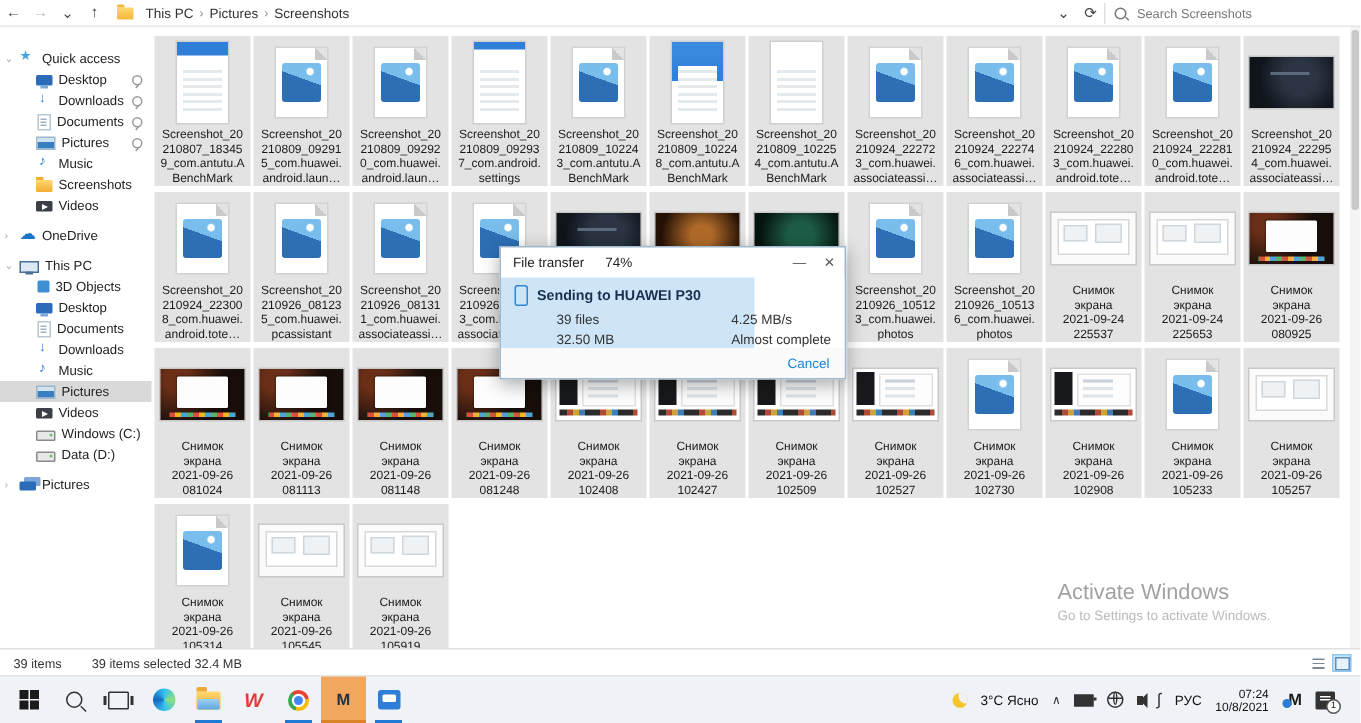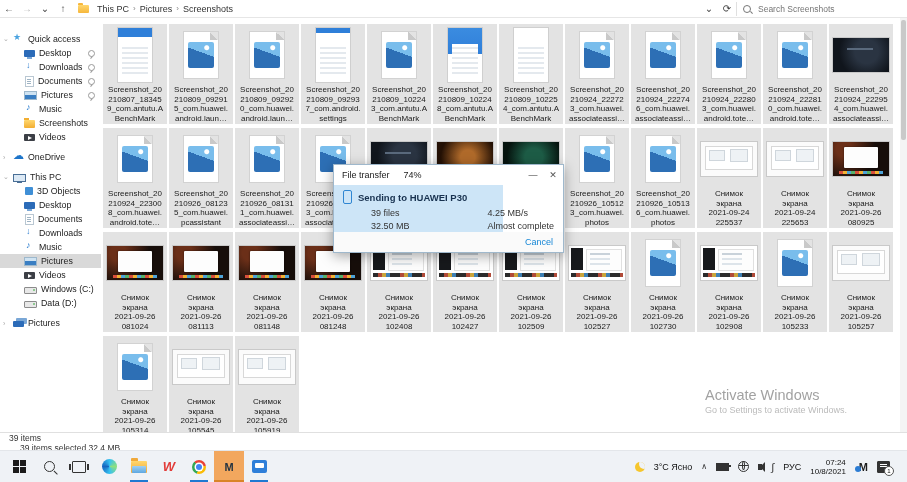--- a/index.html
+++ b/index.html
@@ -138,21 +138,21 @@
       padding-right:10px;background:#fafafa;}
   .cancel{color:#1787d6;cursor:pointer;}
 
   
   .watermark{position:absolute;left:705px;top:387px;z-index:8;pointer-events:none;}
   .wm1{font-size:14.5px;color:rgba(110,110,110,.65);}
   .wm2{font-size:9px;color:rgba(140,140,140,.6);margin-top:2px;}
 
   
   .statusbar{position:absolute;left:0;top:432px;width:907px;height:18px;background:#fff;
-      border-top:1px solid #e0e0e0;display:flex;font-size:8.5px;color:#333;z-index:10;flex-direction:column;}
+      border-top:1px solid #e0e0e0;display:flex;align-items:center;font-size:8.5px;color:#333;z-index:10;}
   .statusbar .s1{margin-left:9px;}
   .statusbar .s2{margin-left:20px;}
   .viewbtns{margin-left:auto;margin-right:6px;display:flex;gap:3px;}
   .viewbtn{width:13px;height:12px;box-sizing:border-box;display:flex;align-items:center;justify-content:center;}
   .viewbtn.sel{background:#cfe8ff;border:1px solid #90c8f0;}
   .vb-list{width:8px;height:7px;background:repeating-linear-gradient(#7a8894 0 1px,transparent 1px 3px);}
   .vb-thumb{width:8px;height:7px;border:1px solid #5a8fc0;background:#e8f2fb;}
 
   
   .scrollbar{position:absolute;right:0;top:18px;width:7px;height:414px;background:#f4f4f4;z-index:5;}

